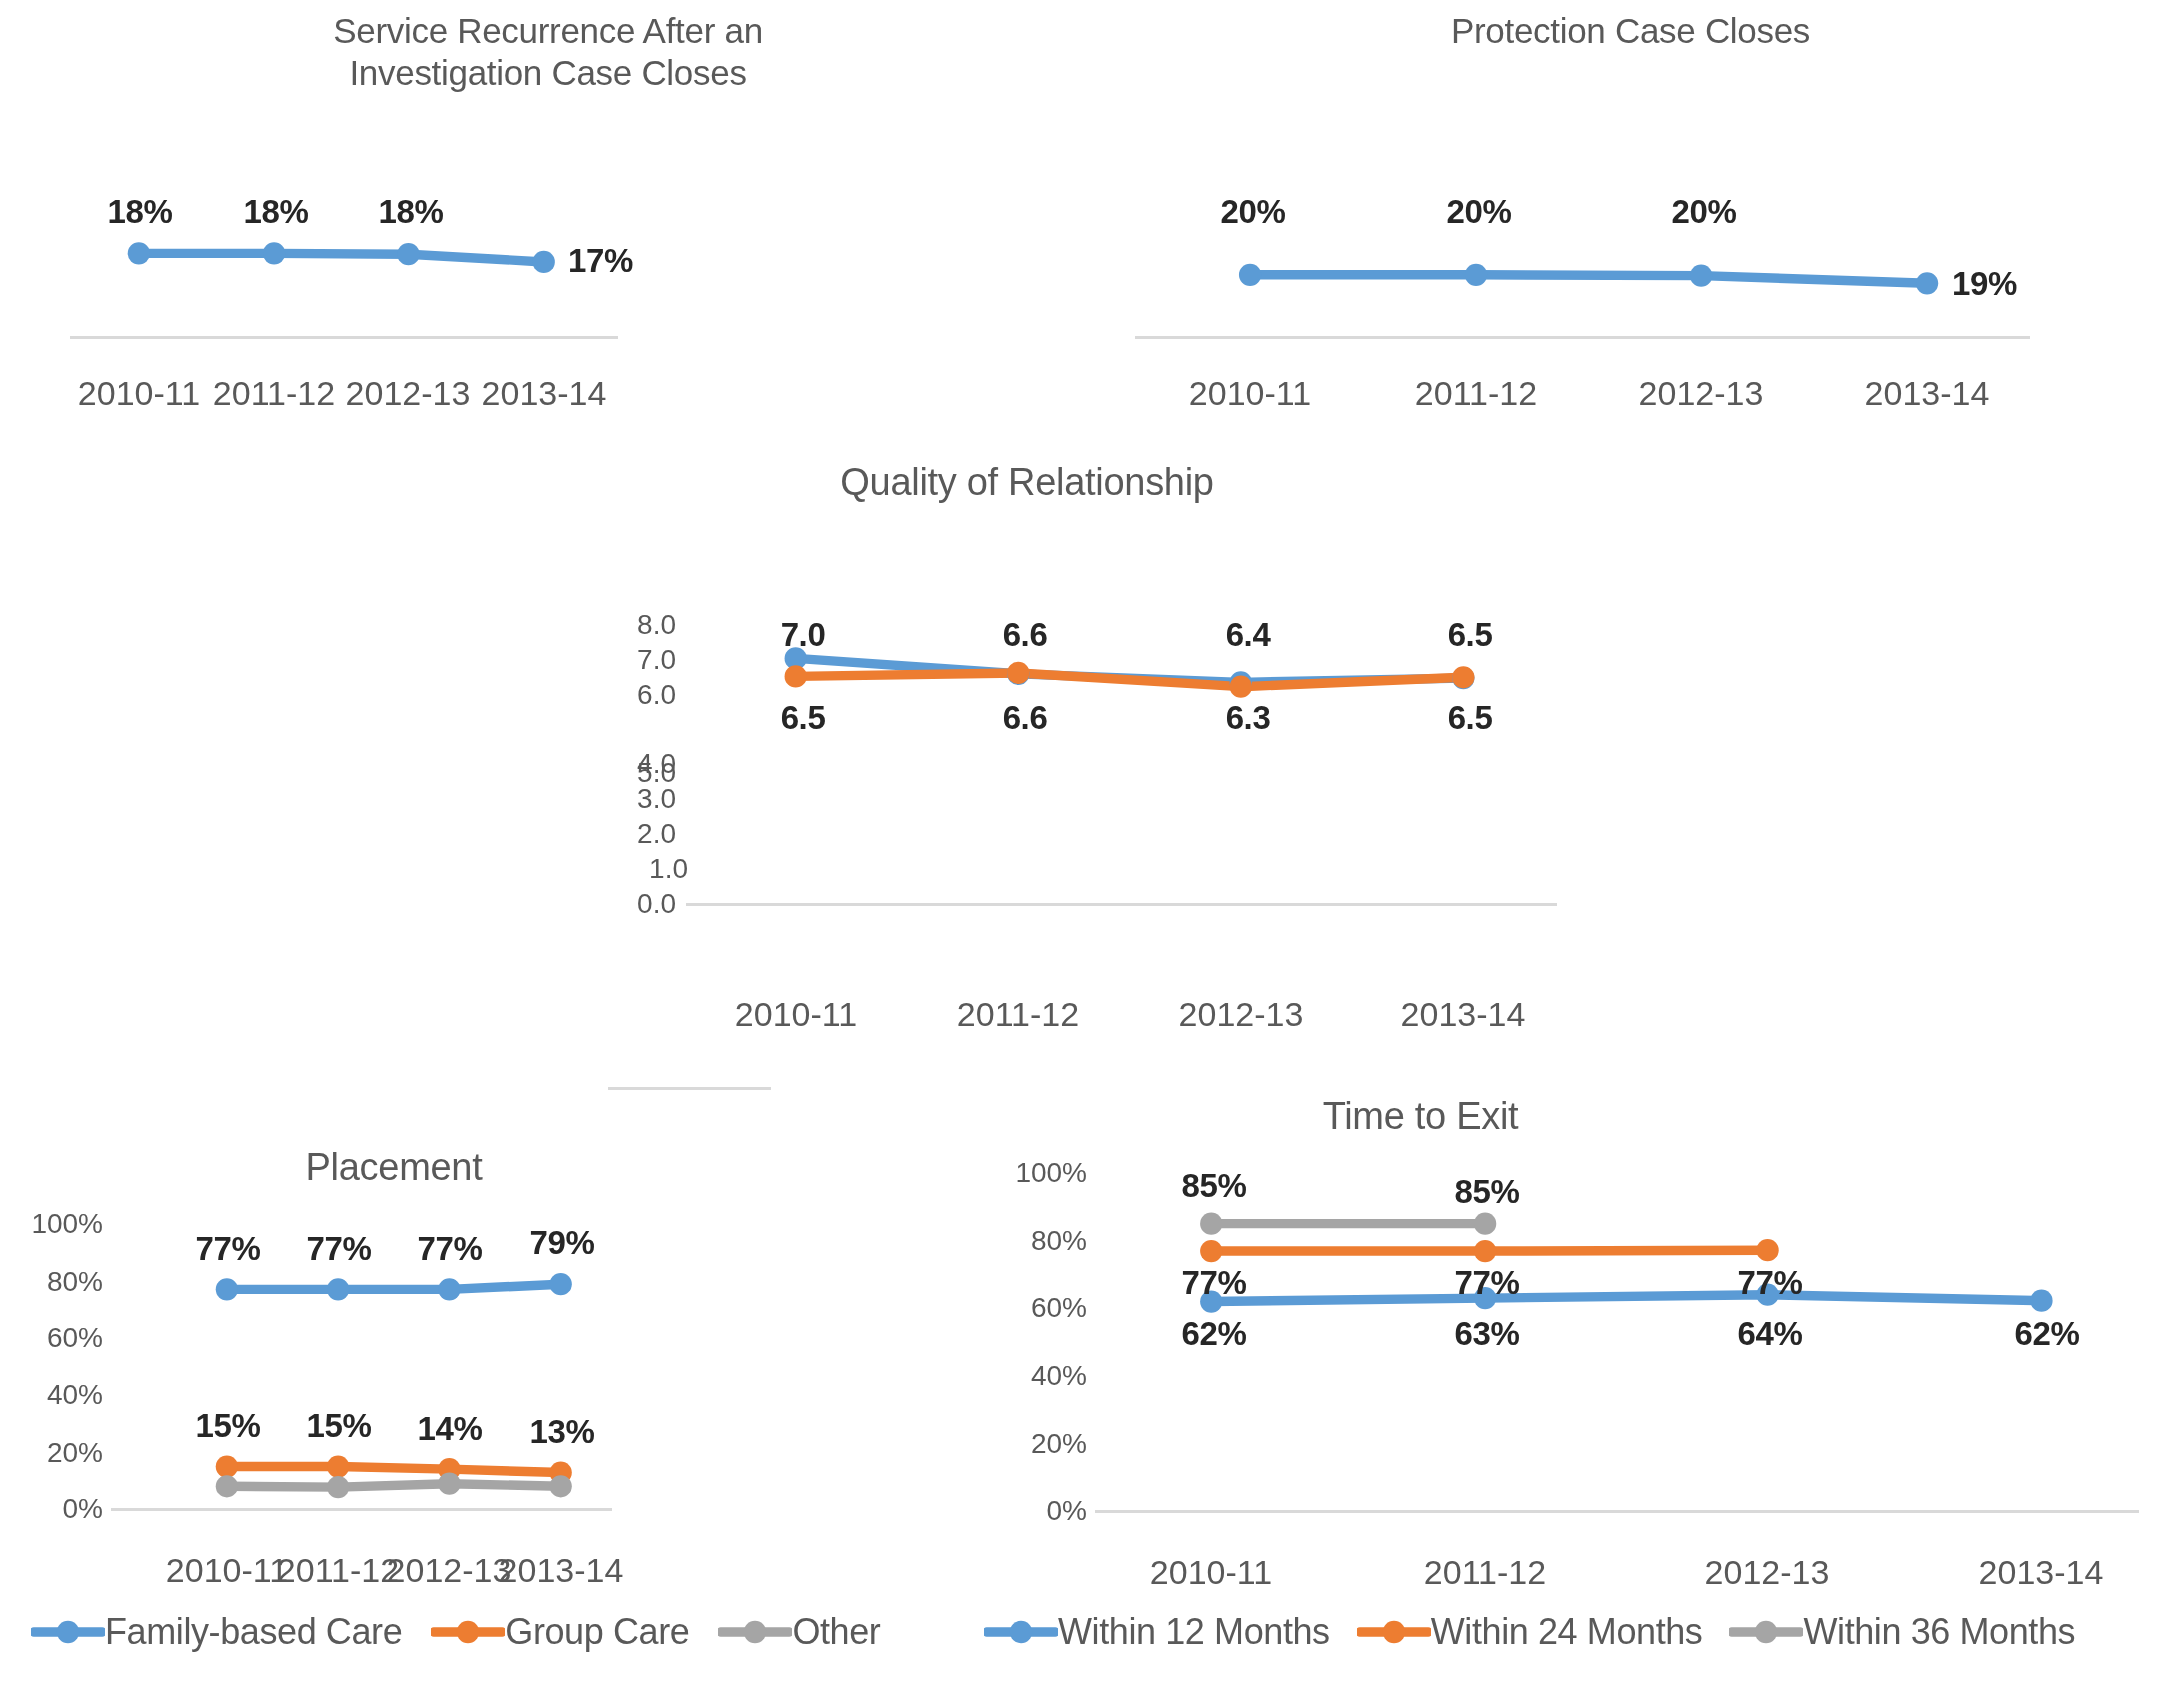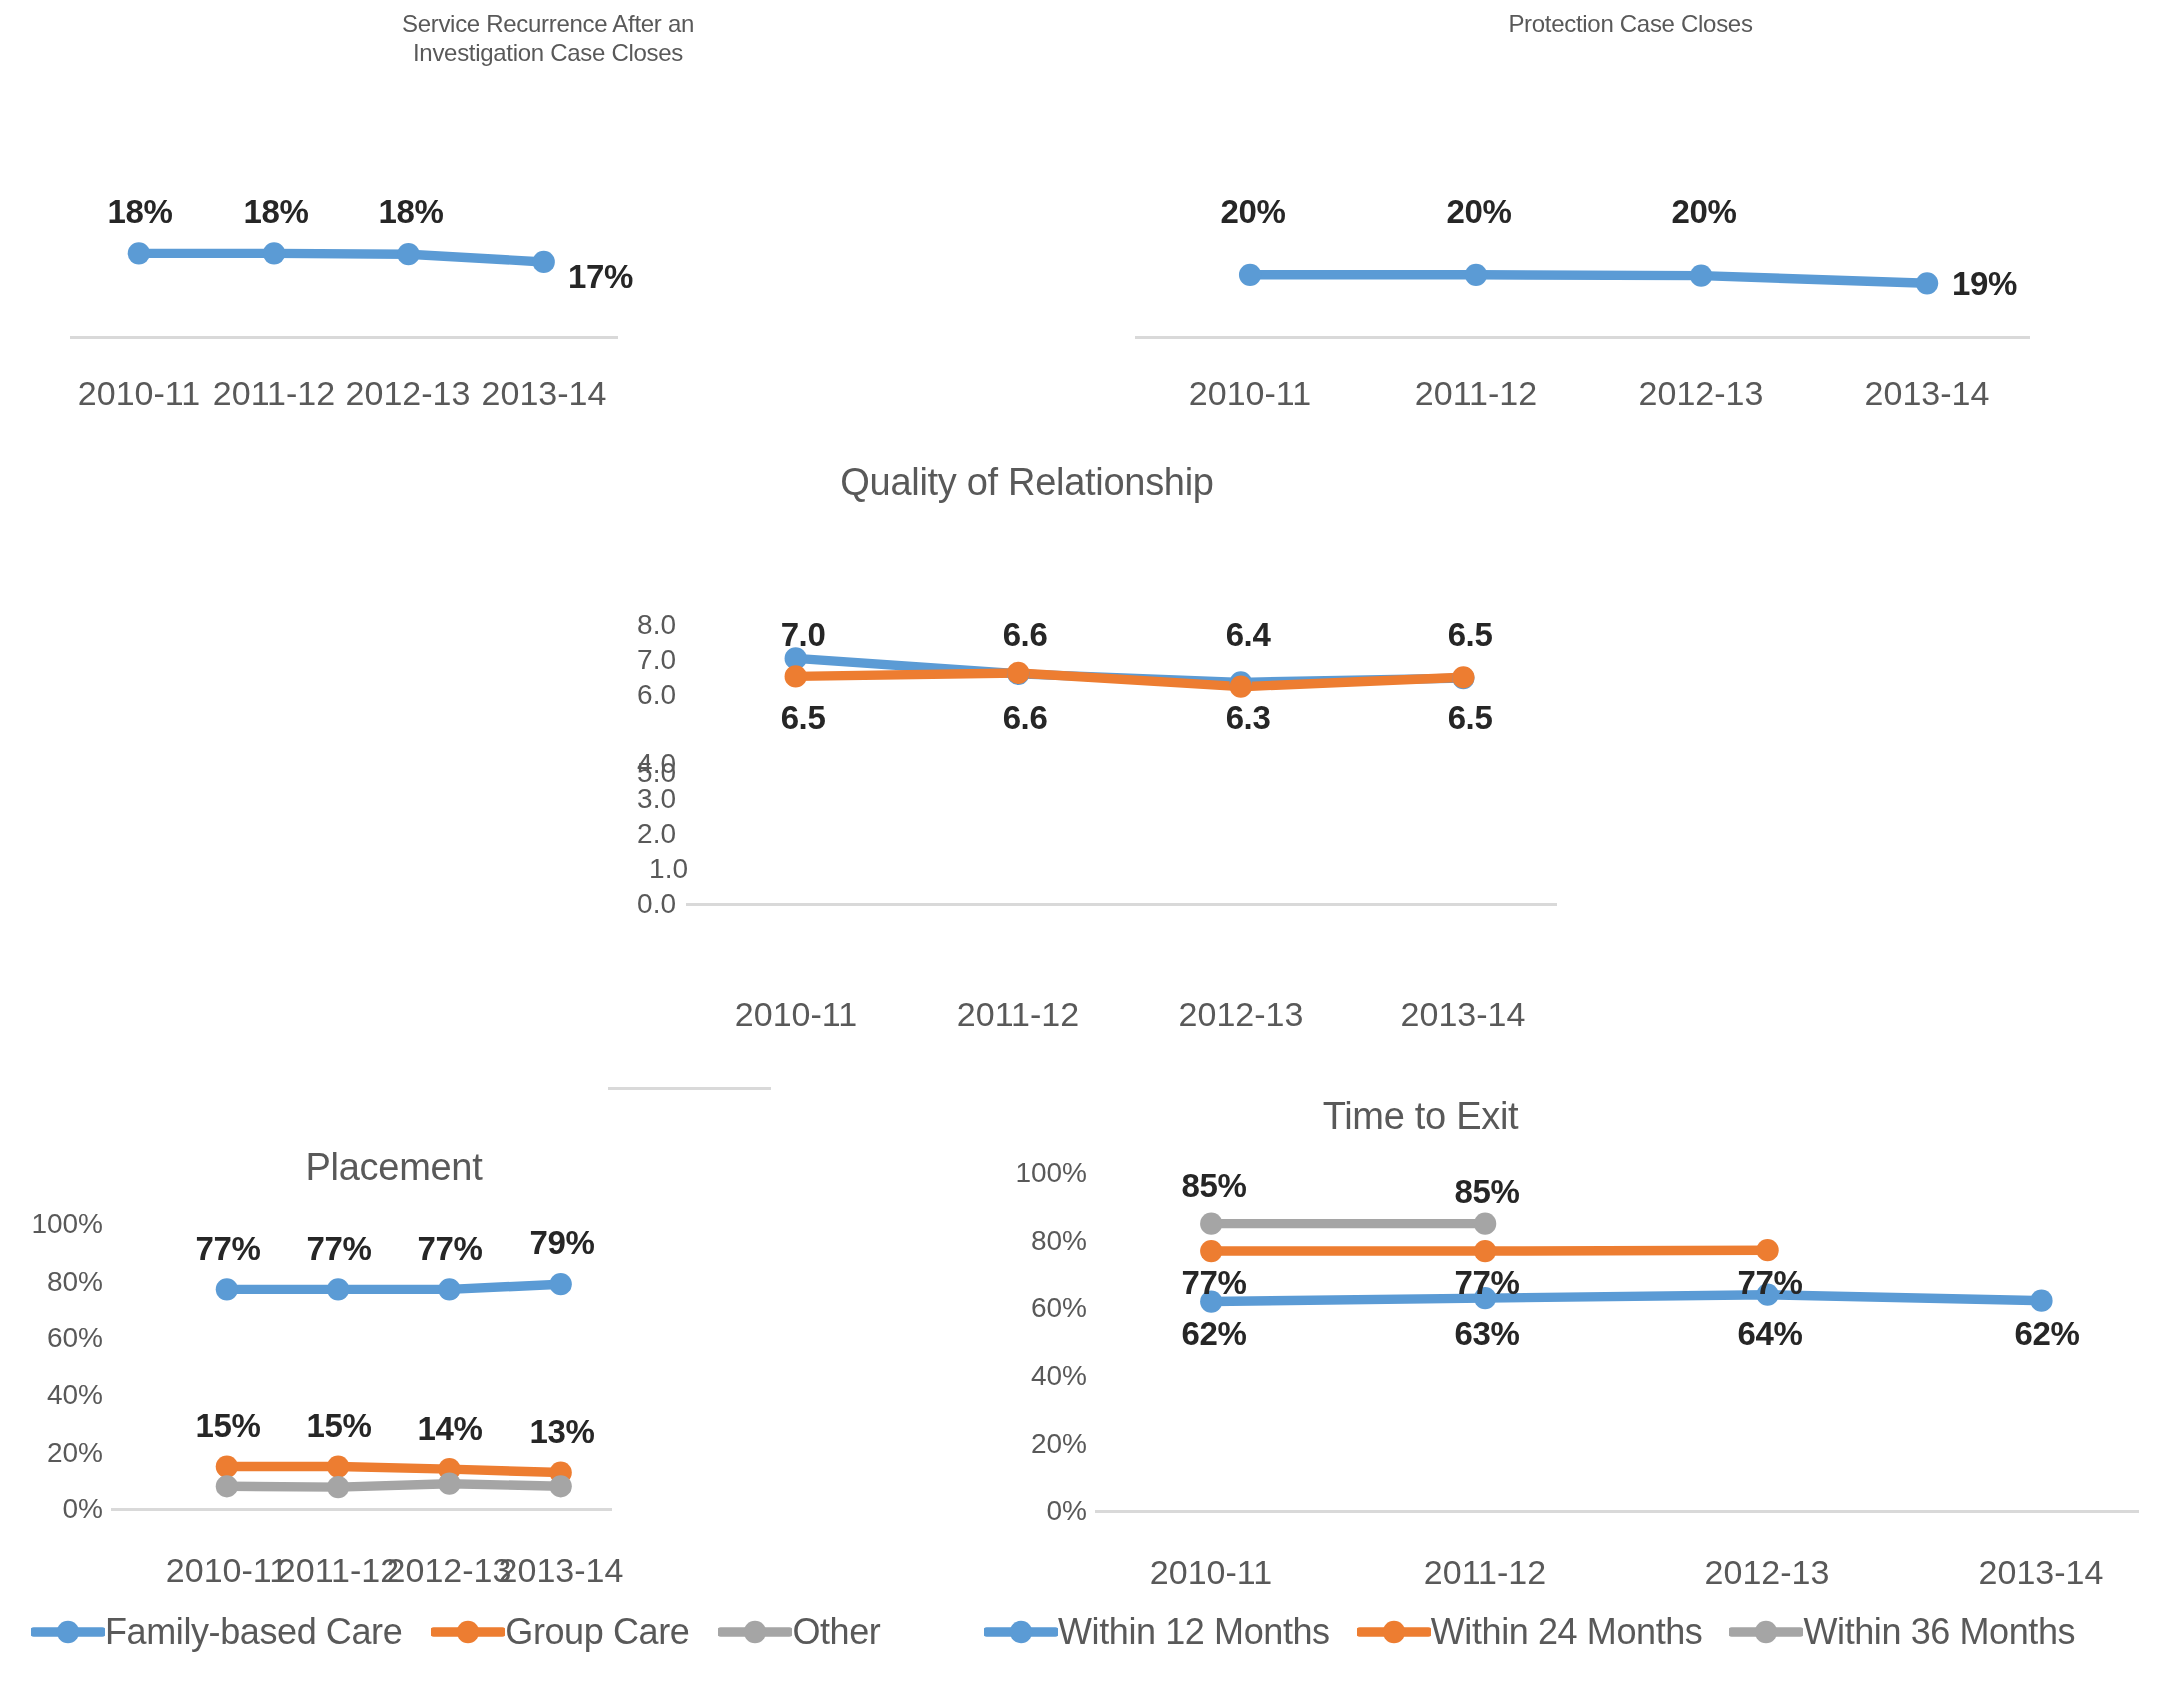--- a/index.html
+++ b/index.html
@@ -17,21 +17,21 @@
   .chart-panel { position: absolute; }
 
   .chart-title {
     font-family: "Liberation Sans", sans-serif;
     color: #595959;
     text-align: center;
     font-weight: 400;
     line-height: 1.18;
     letter-spacing: -0.3px;
   }
-  .title-lg { font-size: 24px; }
+  .title-lg { font-size: 35px; }
   .title-md { font-size: 38px; }
 
   .axis-line {
     position: absolute;
     height: 3.4px;
     background: #d9d9d9;
   }
 
   .cat-label {
     position: absolute;
@@ -101,21 +101,21 @@
     <circle cx="320" cy="296" r="13" fill="#5B9BD5"></circle>
     <circle cx="477" cy="297" r="13" fill="#5B9BD5"></circle>
     <circle cx="635" cy="306" r="13" fill="#5B9BD5"></circle>
   </svg>
 
   <div class="axis-line" style="left:70px; top:336px; width:548px;"></div>
 
   <div class="dlabel" style="left:140px; top:193px;">18%</div>
   <div class="dlabel" style="left:276px; top:193px;">18%</div>
   <div class="dlabel" style="left:411px; top:193px;">18%</div>
-  <div class="dlabel left-anchor" style="left:568px; top:242px;margin-top:16px;">17%</div>
+  <div class="dlabel left-anchor" style="left:568px; top:242px;">17%</div>
 
   <div class="cat-label" style="left:139px; top:374px;">2010-11</div>
   <div class="cat-label" style="left:274px; top:374px;">2011-12</div>
   <div class="cat-label" style="left:408px; top:374px;">2012-13</div>
   <div class="cat-label" style="left:544px; top:374px;">2013-14</div>
 </div>
 
 <div class="chart-panel" style="left:1096px; top:0px; width:1087px; height:428px;">
 
   <div class="chart-title title-lg" style="left:51px; top:10.3px; width:967px; position:absolute;">

